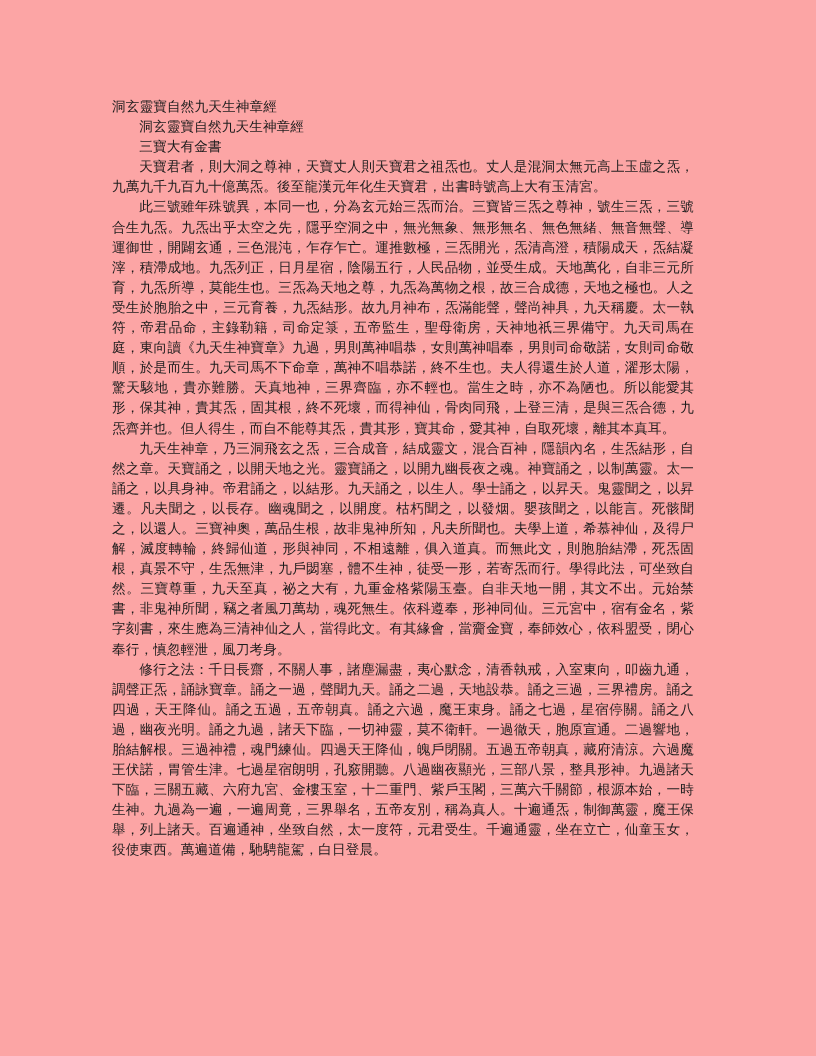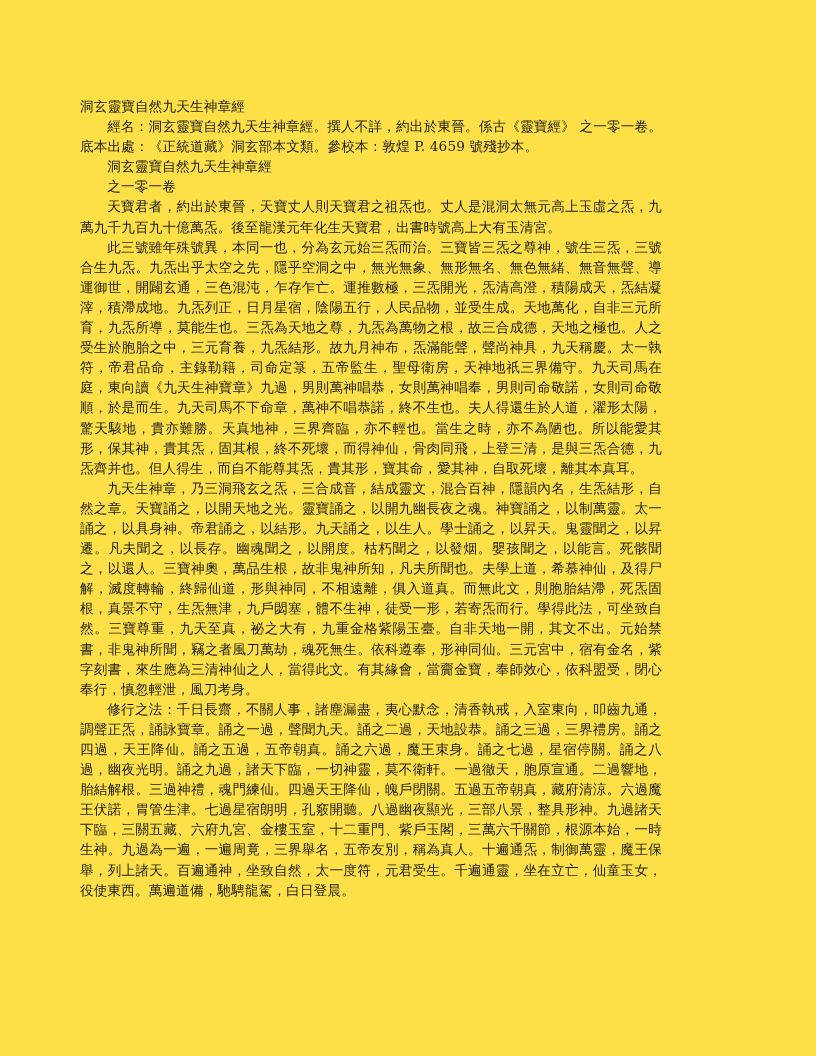--- a/index.html
+++ b/index.html
@@ -13,22 +13,22 @@
     height: 1056px;
     font-family: "DejaVu Serif", "Liberation Serif", serif;
     color: #1a1a1a;
     -webkit-font-smoothing: antialiased;
   }
   .page {
     position: relative;
     width: 816px;
     height: 1056px;
     box-sizing: border-box;
-    padding: 96px 116px 96px 80px;
-    background: #fde047;
+    padding: 96px 116px 96px 112px;
+    background: #fca5a5;
   }
   .doc-body {
     width: 582px;
   }
   .line,
   .para {
     font-size: 13.6px;
     line-height: 20.1px;
     letter-spacing: 0.15px;
     text-align: justify;
@@ -53,27 +53,26 @@
   }
 </style>
 </head>
 <body>
 
 <div class="page">
   <div class="doc-body">
 
     <p class="line title-line">洞玄靈寶自然九天生神章經</p>
 
-    <p class="para indent">經名：洞玄靈寶自然九天生神章經。撰人不詳，約出於東晉。係古《靈寶經》 之一零一卷。底本出處：《正統道藏》洞玄部本文類。參校本：敦煌 P. 4659 號殘抄本。</p>
 
     <p class="para heading-line">洞玄靈寶自然九天生神章經</p>
 
-    <p class="para heading-line">之一零一卷</p>
+    <p class="para heading-line">三寶大有金書</p>
 
-    <p class="para indent">天寶君者，約出於東晉，天寶丈人則天寶君之祖炁也。丈人是混洞太無元高上玉虛之炁，九萬九千九百九十億萬炁。後至龍漢元年化生天寶君，出書時號高上大有玉清宮。</p>
+    <p class="para indent">天寶君者，則大洞之尊神，天寶丈人則天寶君之祖炁也。丈人是混洞太無元高上玉虛之炁，九萬九千九百九十億萬炁。後至龍漢元年化生天寶君，出書時號高上大有玉清宮。</p>
 
 
 
     <p class="para indent">此三號雖年殊號異，本同一也，分為玄元始三炁而治。三寶皆三炁之尊神，號生三炁，三號合生九炁。九炁出乎太空之先，隱乎空洞之中，無光無象、無形無名、無色無緒、無音無聲、導運御世，開闢玄通，三色混沌，乍存乍亡。運推數極，三炁開光，炁清高澄，積陽成天，炁結凝滓，積滯成地。九炁列正，日月星宿，陰陽五行，人民品物，並受生成。天地萬化，自非三元所育，九炁所導，莫能生也。三炁為天地之尊，九炁為萬物之根，故三合成德，天地之極也。人之受生於胞胎之中，三元育養，九炁結形。故九月神布，炁滿能聲，聲尚神具，九天稱慶。太一執符，帝君品命，主錄勒籍，司命定箓，五帝監生，聖母衛房，天神地祇三界備守。九天司馬在庭，東向讀《九天生神寶章》九過，男則萬神唱恭，女則萬神唱奉，男則司命敬諾，女則司命敬順，於是而生。九天司馬不下命章，萬神不唱恭諾，終不生也。夫人得還生於人道，濯形太陽，驚天駭地，貴亦難勝。天真地神，三界齊臨，亦不輕也。當生之時，亦不為陋也。所以能愛其形，保其神，貴其炁，固其根，終不死壞，而得神仙，骨肉同飛，上登三清，是與三炁合德，九炁齊并也。但人得生，而自不能尊其炁，貴其形，寶其命，愛其神，自取死壞，離其本真耳。</p>
 
     <p class="para indent">九天生神章，乃三洞飛玄之炁，三合成音，結成靈文，混合百神，隱韻內名，生炁結形，自然之章。天寶誦之，以開天地之光。靈寶誦之，以開九幽長夜之魂。神寶誦之，以制萬靈。太一誦之，以具身神。帝君誦之，以結形。九天誦之，以生人。學士誦之，以昇天。鬼靈聞之，以昇遷。凡夫聞之，以長存。幽魂聞之，以開度。枯朽聞之，以發烟。嬰孩聞之，以能言。死骸聞之，以還人。三寶神奧，萬品生根，故非鬼神所知，凡夫所聞也。夫學上道，希慕神仙，及得尸解，滅度轉輪，終歸仙道，形與神同，不相遠離，俱入道真。而無此文，則胞胎結滯，死炁固根，真景不守，生炁無津，九戶閟塞，體不生神，徒受一形，若寄炁而行。學得此法，可坐致自然。三寶尊重，九天至真，祕之大有，九重金格紫陽玉臺。自非天地一開，其文不出。元始禁書，非鬼神所聞，竊之者風刀萬劫，魂死無生。依科遵奉，形神同仙。三元宮中，宿有金名，紫字刻書，來生應為三清神仙之人，當得此文。有其緣會，當齎金寶，奉師效心，依科盟受，閉心奉行，慎忽輕泄，風刀考身。</p>
 
     <p class="para indent">修行之法：千日長齋，不關人事，諸塵漏盡，夷心默念，清香執戒，入室東向，叩齒九通，調聲正炁，誦詠寶章。誦之一過，聲聞九天。誦之二過，天地設恭。誦之三過，三界禮房。誦之四過，天王降仙。誦之五過，五帝朝真。誦之六過，魔王束身。誦之七過，星宿停關。誦之八過，幽夜光明。誦之九過，諸天下臨，一切神靈，莫不衛軒。一過徹天，胞原宣通。二過響地，胎結解根。三過神禮，魂門練仙。四過天王降仙，魄戶閉關。五過五帝朝真，藏府清涼。六過魔王伏諾，胃管生津。七過星宿朗明，孔竅開聽。八過幽夜顯光，三部八景，整具形神。九過諸天下臨，三關五藏、六府九宮、金樓玉室，十二重門、紫戶玉閣，三萬六千關節，根源本始，一時生神。九過為一遍，一遍周竟，三界舉名，五帝友別，稱為真人。十遍通炁，制御萬靈，魔王保舉，列上諸天。百遍通神，坐致自然，太一度符，元君受生。千遍通靈，坐在立亡，仙童玉女，役使東西。萬遍道備，馳騁龍駕，白日登晨。</p>
 
     <div class="tail-spacer"></div>

